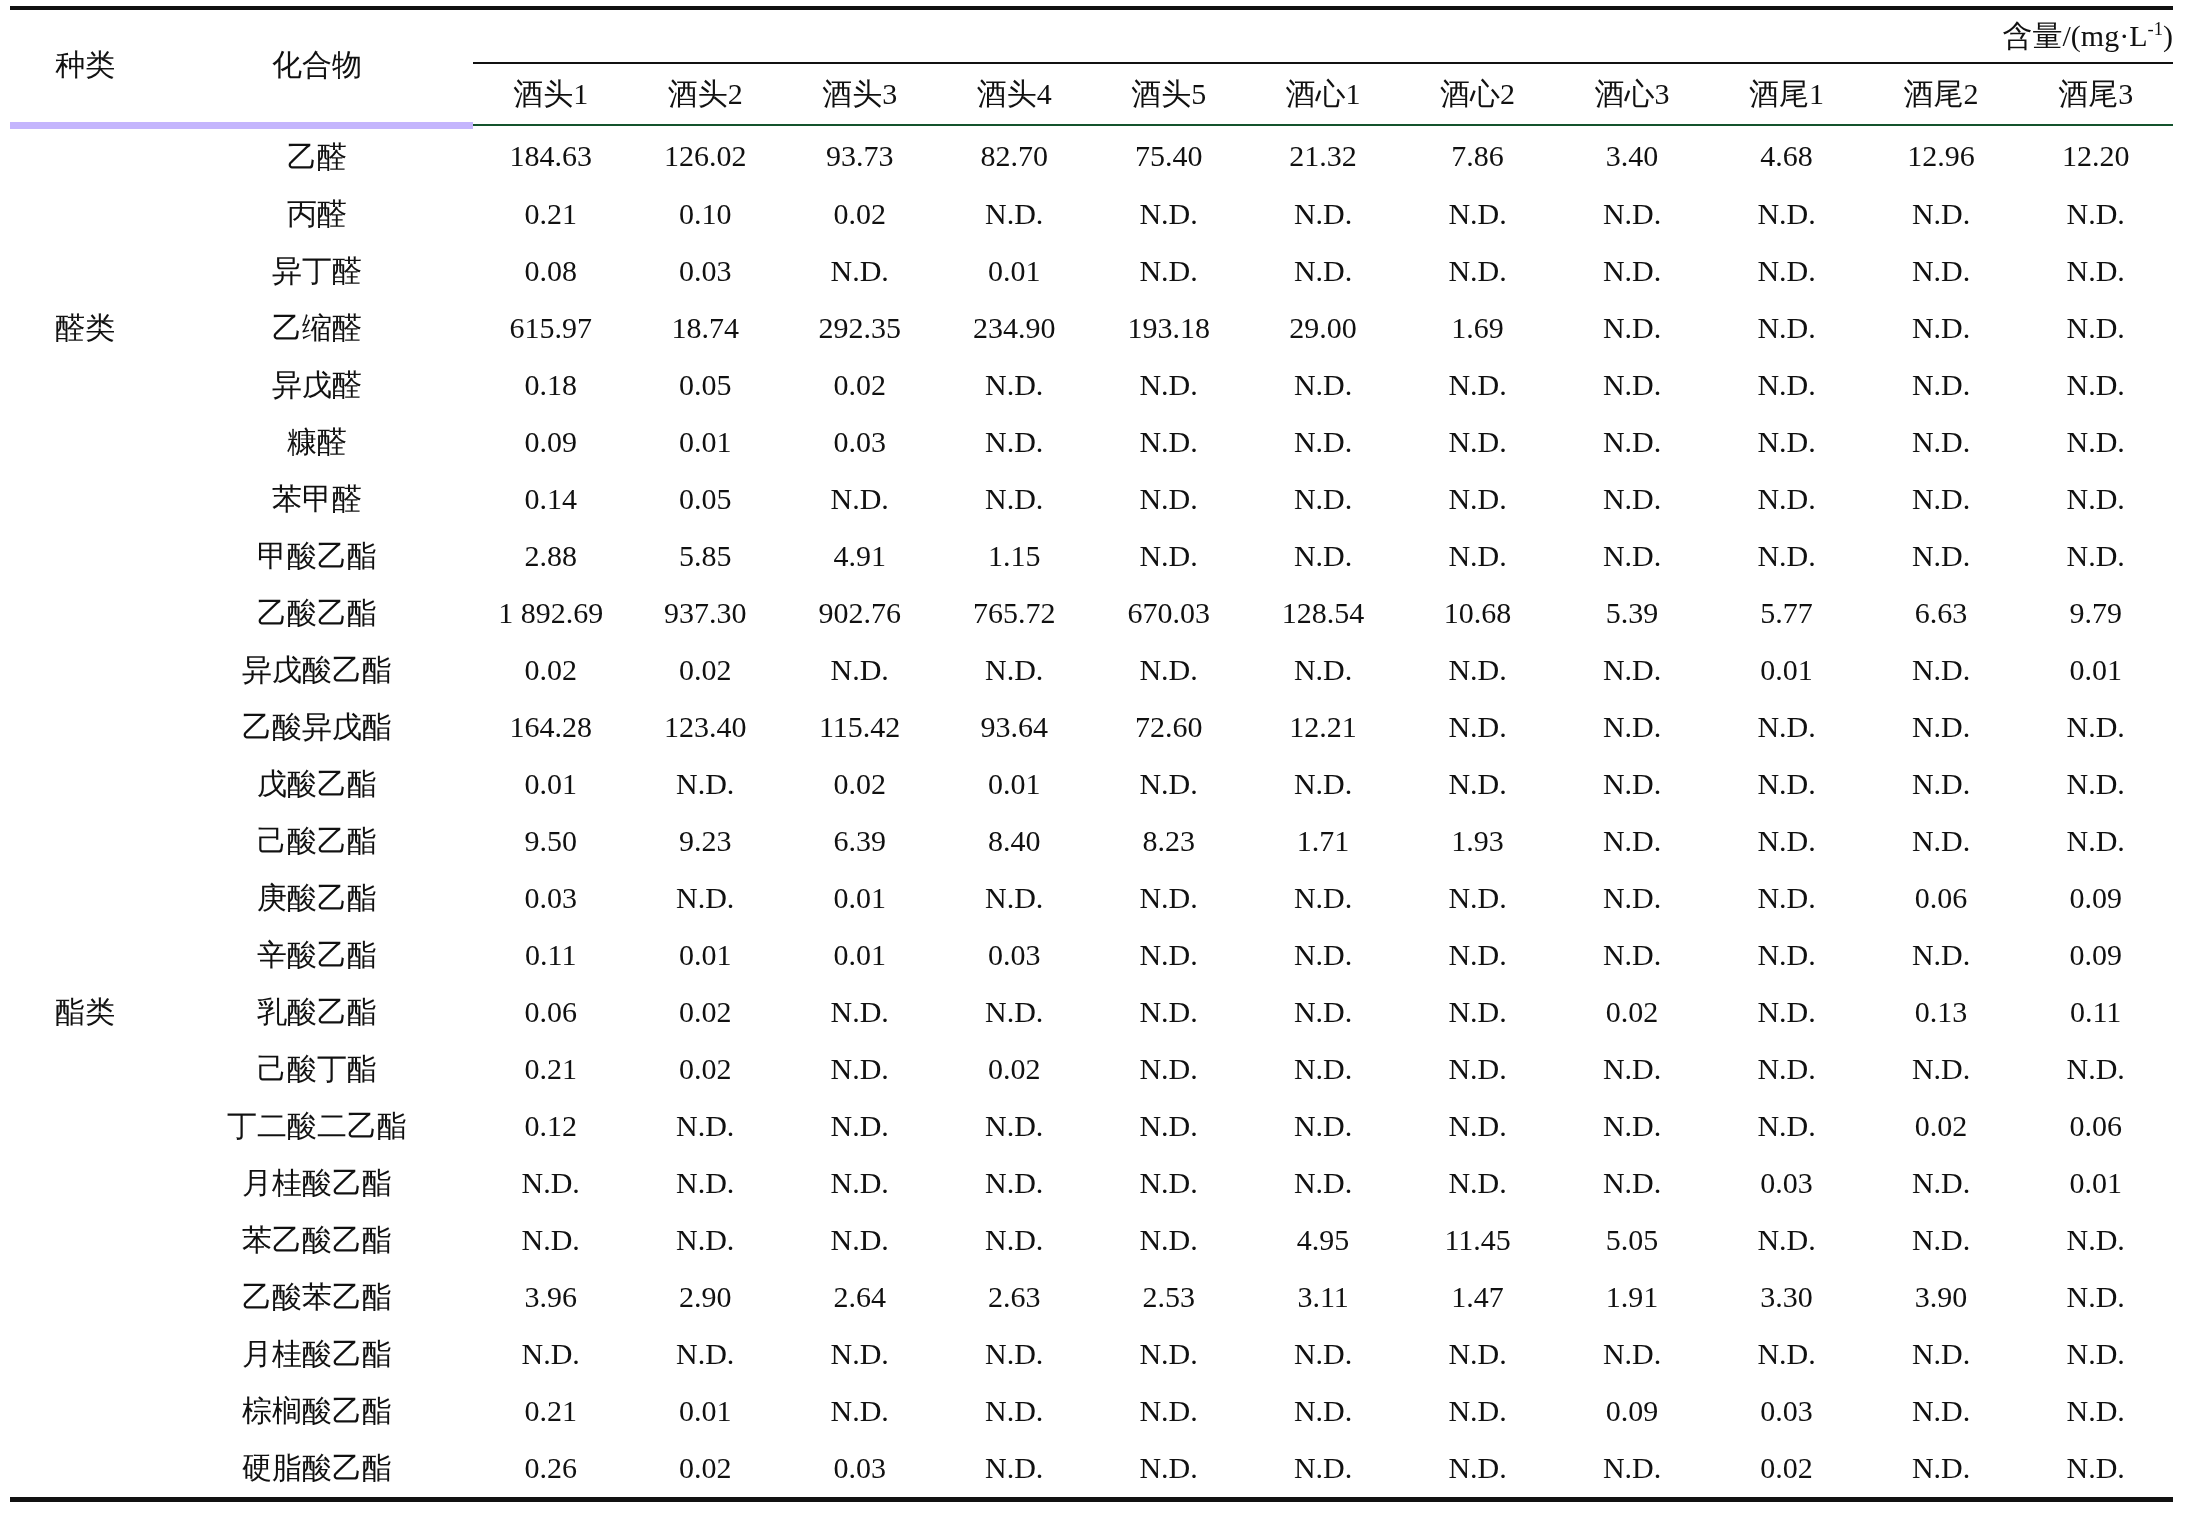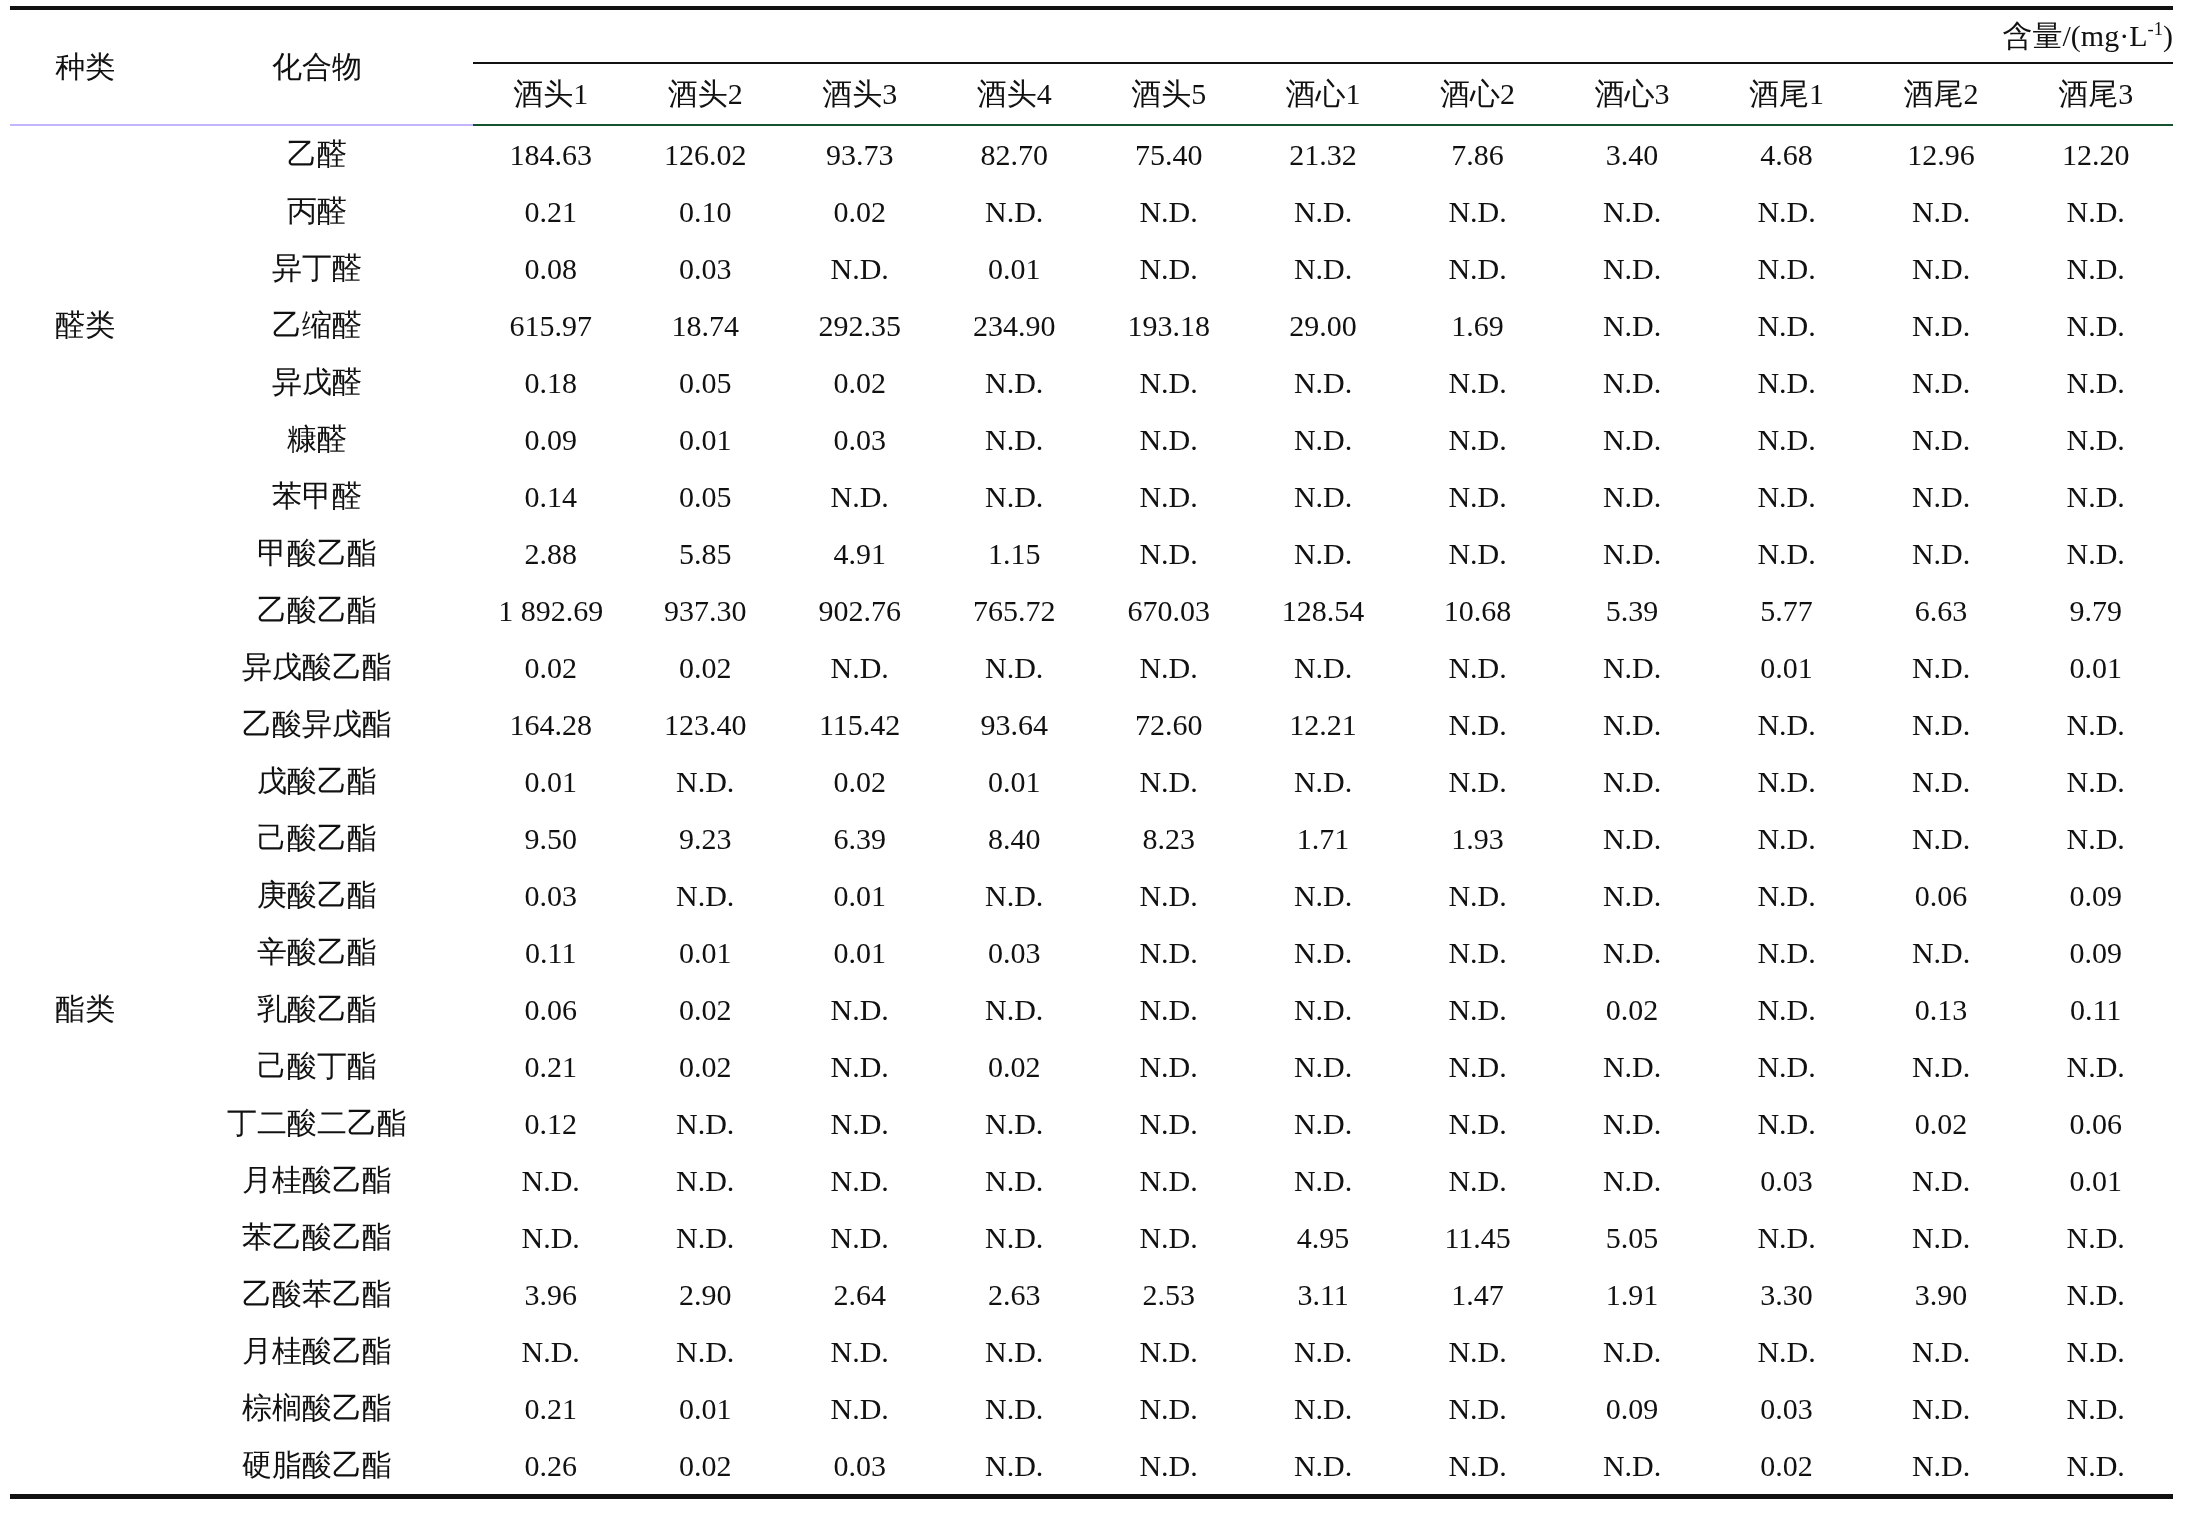--- a/index.html
+++ b/index.html
@@ -34,21 +34,21 @@
     vertical-align: middle;
     padding: 0;
     white-space: nowrap;
   }
   .unit-row th.content-header {
     height: 52px;
     border-bottom: 2px solid #111111;
     text-align: right;
   }
   th.rowspan-header {
-    border-bottom: 2px solid #c4b5fd;
+    border-bottom: 7px solid #c4b5fd;
   }
   .sample-row th {
     height: 60px;
     border-bottom: 2px solid #14532d;
   }
   tbody td {
     height: 57px;
   }
   .unit-sup {
     font-size: 0.62em;

